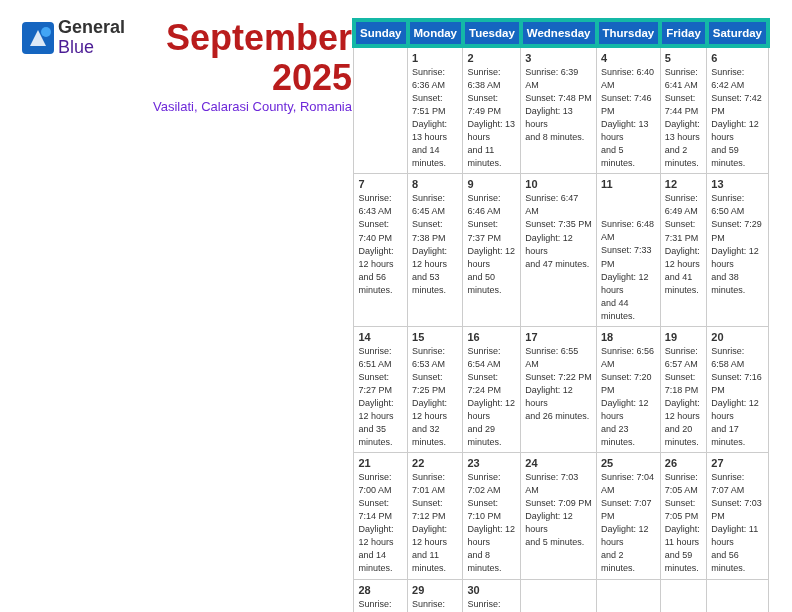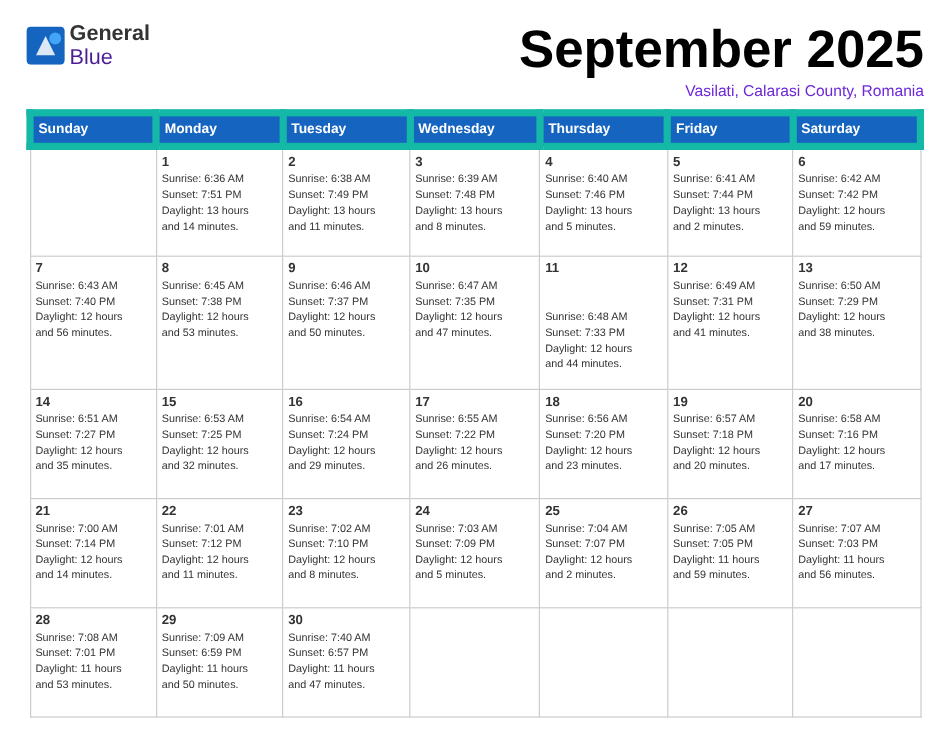--- a/index.html
+++ b/index.html
@@ -8,21 +8,21 @@
       height: 612px;
       font-family: Arial, sans-serif;
       background: #fff;
       overflow: hidden;
     }
     .page {
       width: 792px;
       height: 612px;
       padding: 18px 22px 14px 22px;
       display: flex;
-      flex-direction: column;
+      flex-direction: row;
     }
     .header {
       display: flex;
       justify-content: space-between;
       align-items: flex-start;
       margin-bottom: 8px;
     }
     .logo-general {
       font-size: 18px;
       font-weight: bold;
@@ -32,43 +32,43 @@
     .logo-blue {
       font-size: 18px;
       font-weight: normal;
       color: #4c1d95;
       line-height: 1.1;
     }
     .title-block {
       text-align: right;
     }
     .month-title {
-      font-size: 44px;
+      font-size: 36px;
       font-weight: bold;
-      color: #000000;
+      color: #b91c1c;
       line-height: 1.1;
     }
     .subtitle {
       font-size: 13px;
       color: #6d28d9;
       margin-top: 2px;
     }
     table {
       width: 100%;
       border-collapse: collapse;
       flex: 1;
     }
     thead tr th {
       background-color: #1565c0;
       color: #fff;
       font-size: 11.5px;
       font-weight: bold;
       padding: 5px 4px;
       text-align: left;
-      border: 6px solid #14b8a6;
+      border: 4px solid #14b8a6;
     }
     tbody tr td {
       border: 1px solid #ccc;
       vertical-align: top;
       padding: 4px 4px 3px 4px;
       font-size: 9.2px;
       color: #333;
       height: 82px;
       width: 113px;
     }

